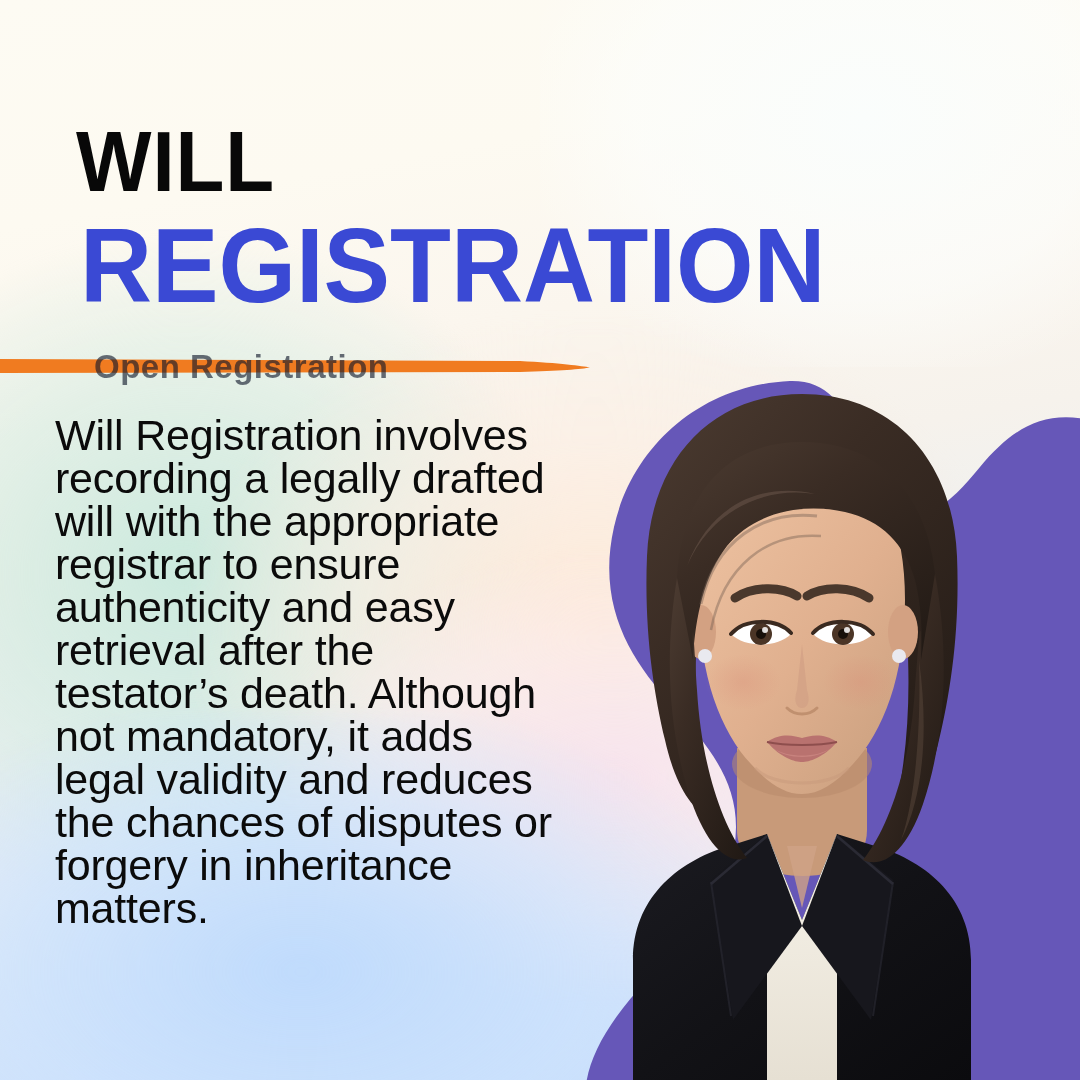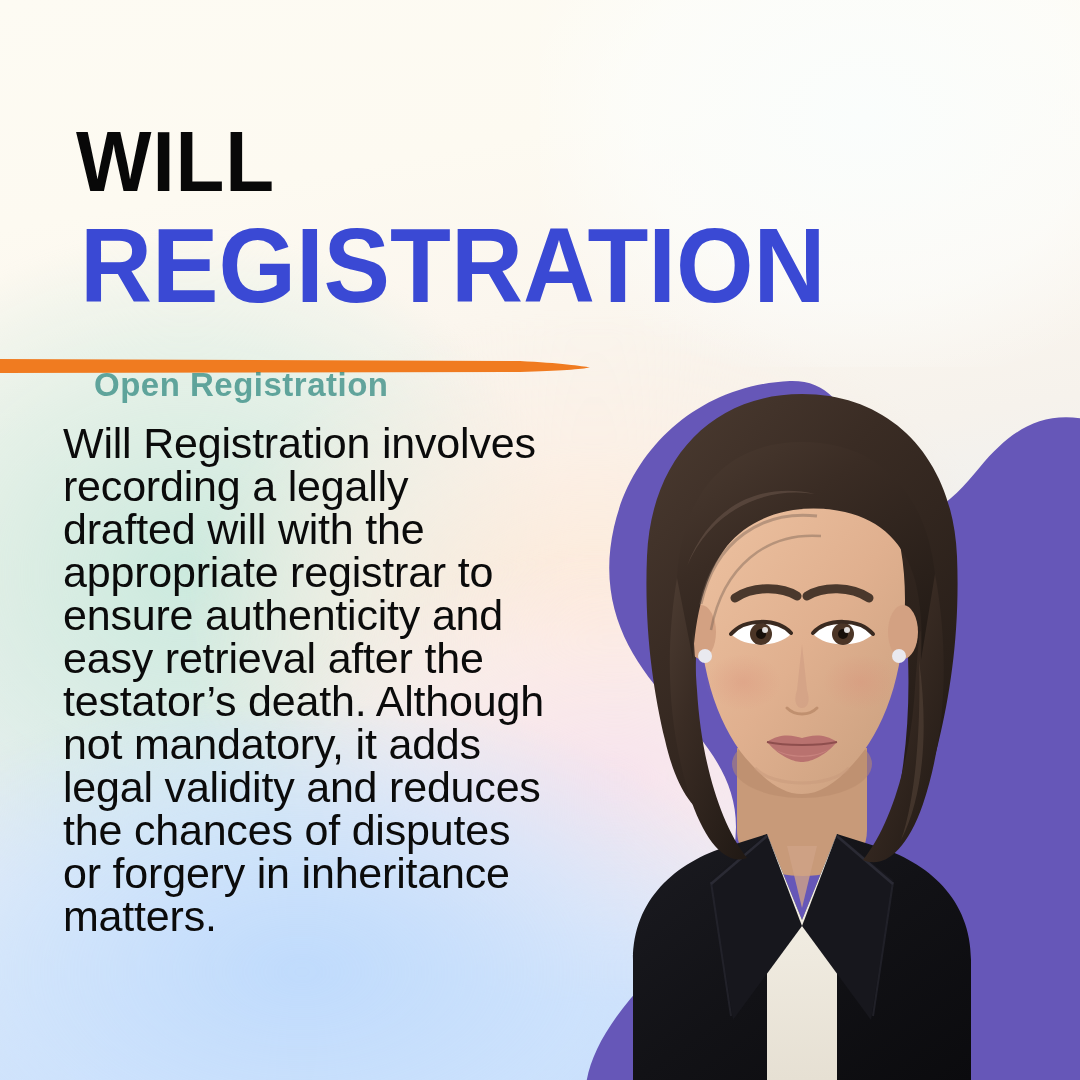--- a/index.html
+++ b/index.html
@@ -120,43 +120,43 @@
     position:absolute;
     left:0;top:358px;
     width:590px;height:18px;
     z-index:4;
   }
   .orange-rule svg{display:block;width:100%;height:100%;}
 
   
   .ghost-label{
     position:absolute;
-    left:94px;top:366px;
+    left:94px;top:348px;
     font-size:33px;
     font-weight:700;
     letter-spacing:.5px;
-    color:#0f766e;
+    color:#0f172a;
     opacity:.62;
     z-index:4;
     white-space:nowrap;
   }
 
   
   .body-copy{
     position:absolute;
     left:55px;top:414px;
     width:500px;
     z-index:5;
     font-size:43px;
     line-height:1.0;
     font-weight:400;
     color:#0b0b0b;
     letter-spacing:-.2px;
   }
-  .body-copy p{margin:8px;}
+  .body-copy p{margin:0;}
 </style>
 </head>
 <body>
 
 <div id="poster">
 
   <div class="bg-base"></div>
   <div class="bg-blob-green"></div>
   <div class="bg-blob-peach"></div>
   <div class="bg-blob-pink"></div>

